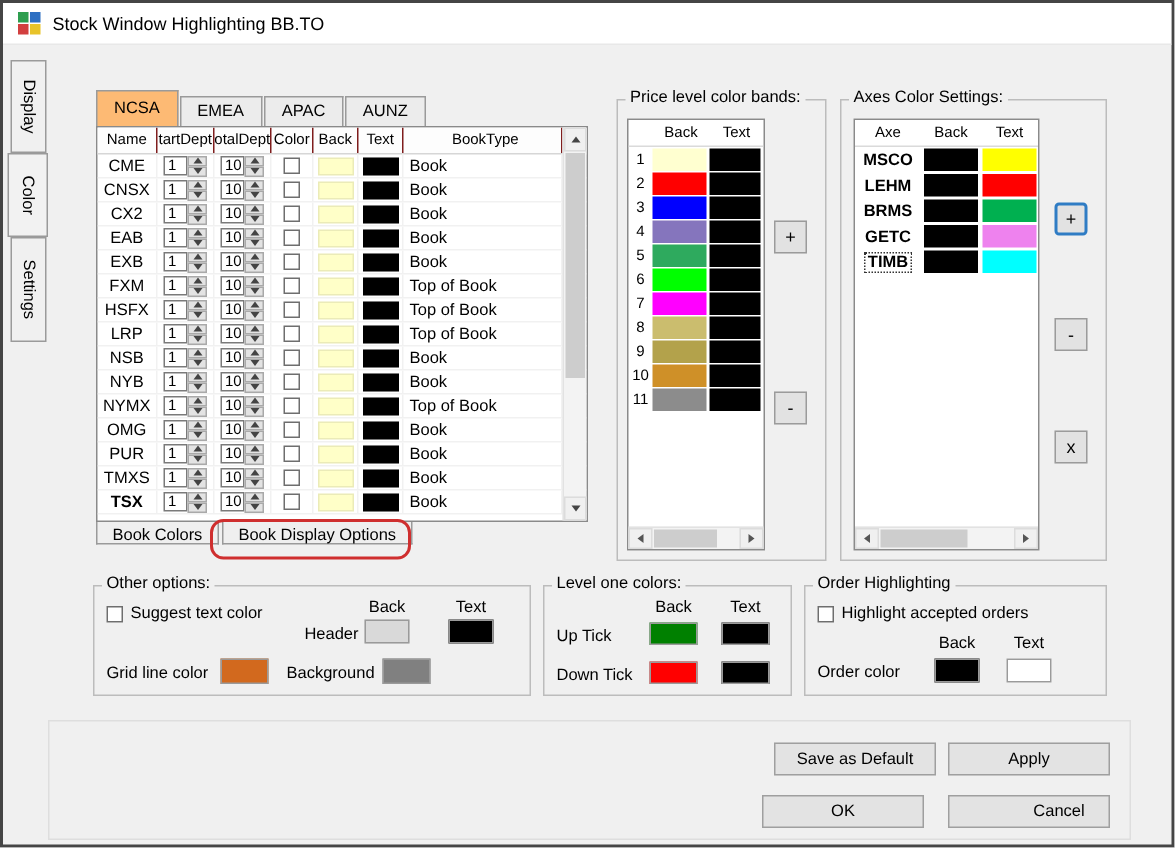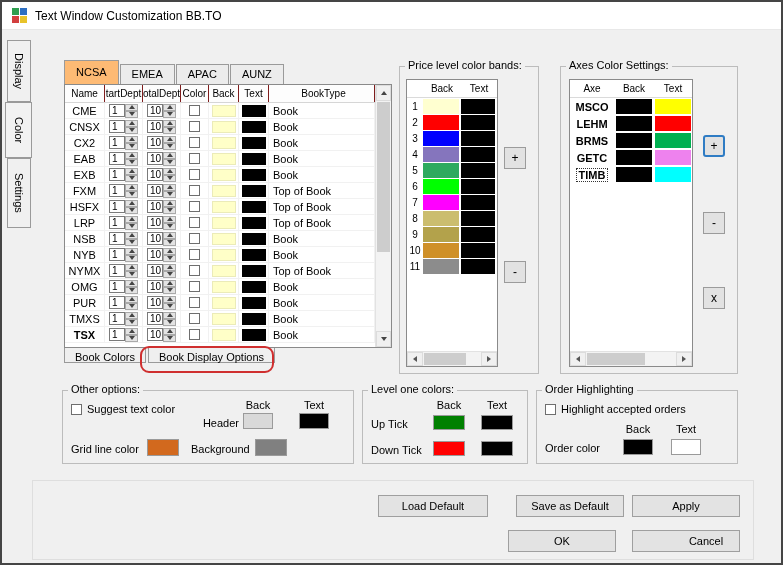--- a/index.html
+++ b/index.html
@@ -91,21 +91,21 @@
 
 <div class="window">
 
   <div class="titlebar">
     <span class="appicon">
       <i style="background:#2e9e4f"></i>
         <i style="background:#2d6fc2"></i>
       <i style="background:#d23f3f"></i>
         <i style="background:#e8c32a"></i>
     </span>
-    <span class="title-text">Text Window Customization BB.TO</span>
+    <span class="title-text">Stock Window Highlighting BB.TO</span>
   </div>
 
   <div class="side-tab" style="top:38px;height:62px;">
     <span>Display</span>
   </div>
   <div class="side-tab sel" style="top:100px;height:56px;">
     <span>Color</span>
   </div>
   <div class="side-tab" style="top:156px;height:70px;">
     <span>Settings</span>
@@ -679,21 +679,21 @@
           </div>
       </div>
     </div>
     <div class="btabs">
       <div class="btab"><span>Book Colors</span></div>
       <div class="btab"><span>Book Display Options</span></div>
     </div>
     <div class="annotation" style="left:76px;top:286px;width:134px;height:27px;"></div>
   </div>
 
-  <div class="group" style="left:397px;top:64px;width:140px;height:308px;">
+  <div class="group" style="left:409px;top:64px;width:140px;height:308px;">
     <span class="gtitle">Price level color bands:</span>
     <div class="ptable" style="left:6px;top:12px;width:92px;height:288px;">
       <div class="phead">
         <div style="width:16px;"></div>
         <div style="width:38px;">Back</div>
         <div style="width:36px;">Text</div>
       </div>
       <div>
   <div class="prow">
     <div class="pnum">1</div>
@@ -939,20 +939,19 @@
       <span>Highlight accepted orders</span>
     </div>
     <div class="colhead" style="left:86px;top:32px;width:30px;">Back</div>
     <div class="colhead" style="left:134px;top:32px;width:30px;">Text</div>
     <div class="glabel" style="left:8px;top:51px;">Order color</div>
     <span class="swatch" style="left: 86px; top: 48px; width: 30px; height: 16px; background: rgb(0, 0, 0);"></span>
     <span class="swatch" style="left: 134px; top: 48px; width: 30px; height: 16px; background: rgb(255, 255, 255);"></span>
   </div>
 
   <div class="footer">
-    <div class="pbtn" style="left:345px;top:14px;width:110px;">Load Default</div>
     <div class="pbtn" style="left:475px;top:14px;width:108px;margin-left:8px;">Save as Default</div>
     <div class="pbtn" style="left:599px;top:14px;width:108px;">Apply</div>
     <div class="pbtn" style="left:475px;top:49px;width:108px;">OK</div>
     <div class="pbtn" style="left:599px;top:49px;width:108px;padding-left:40px;">Cancel</div>
   </div>
 
 </div>
 
 </body></html>

